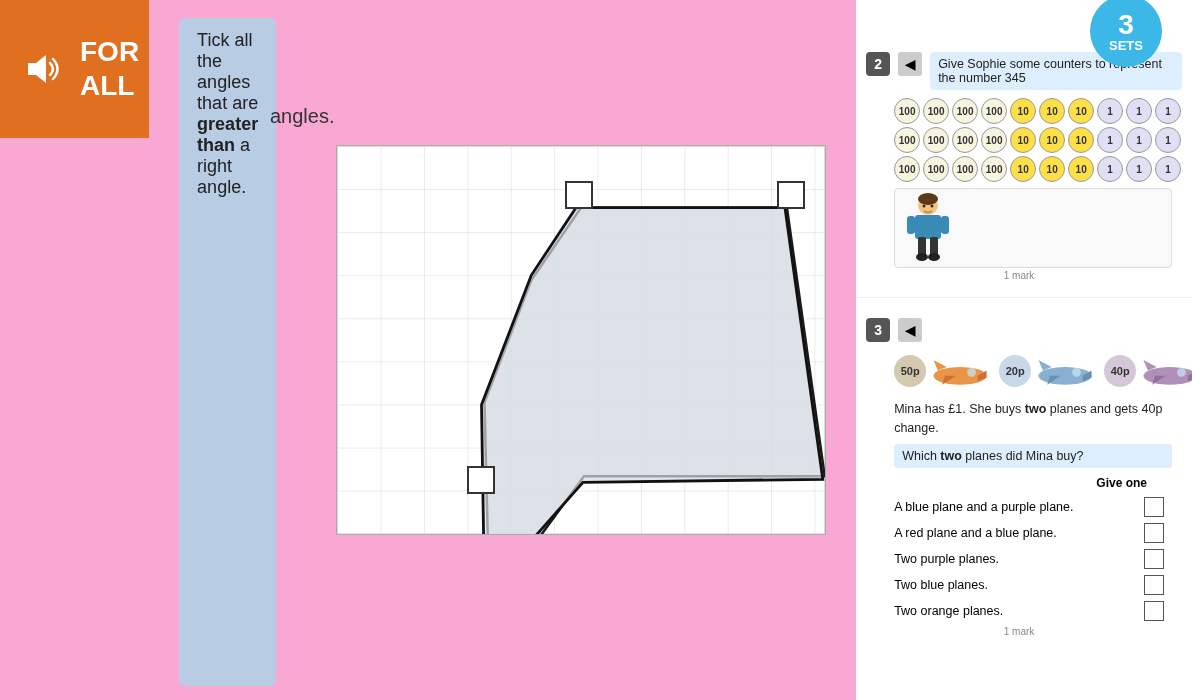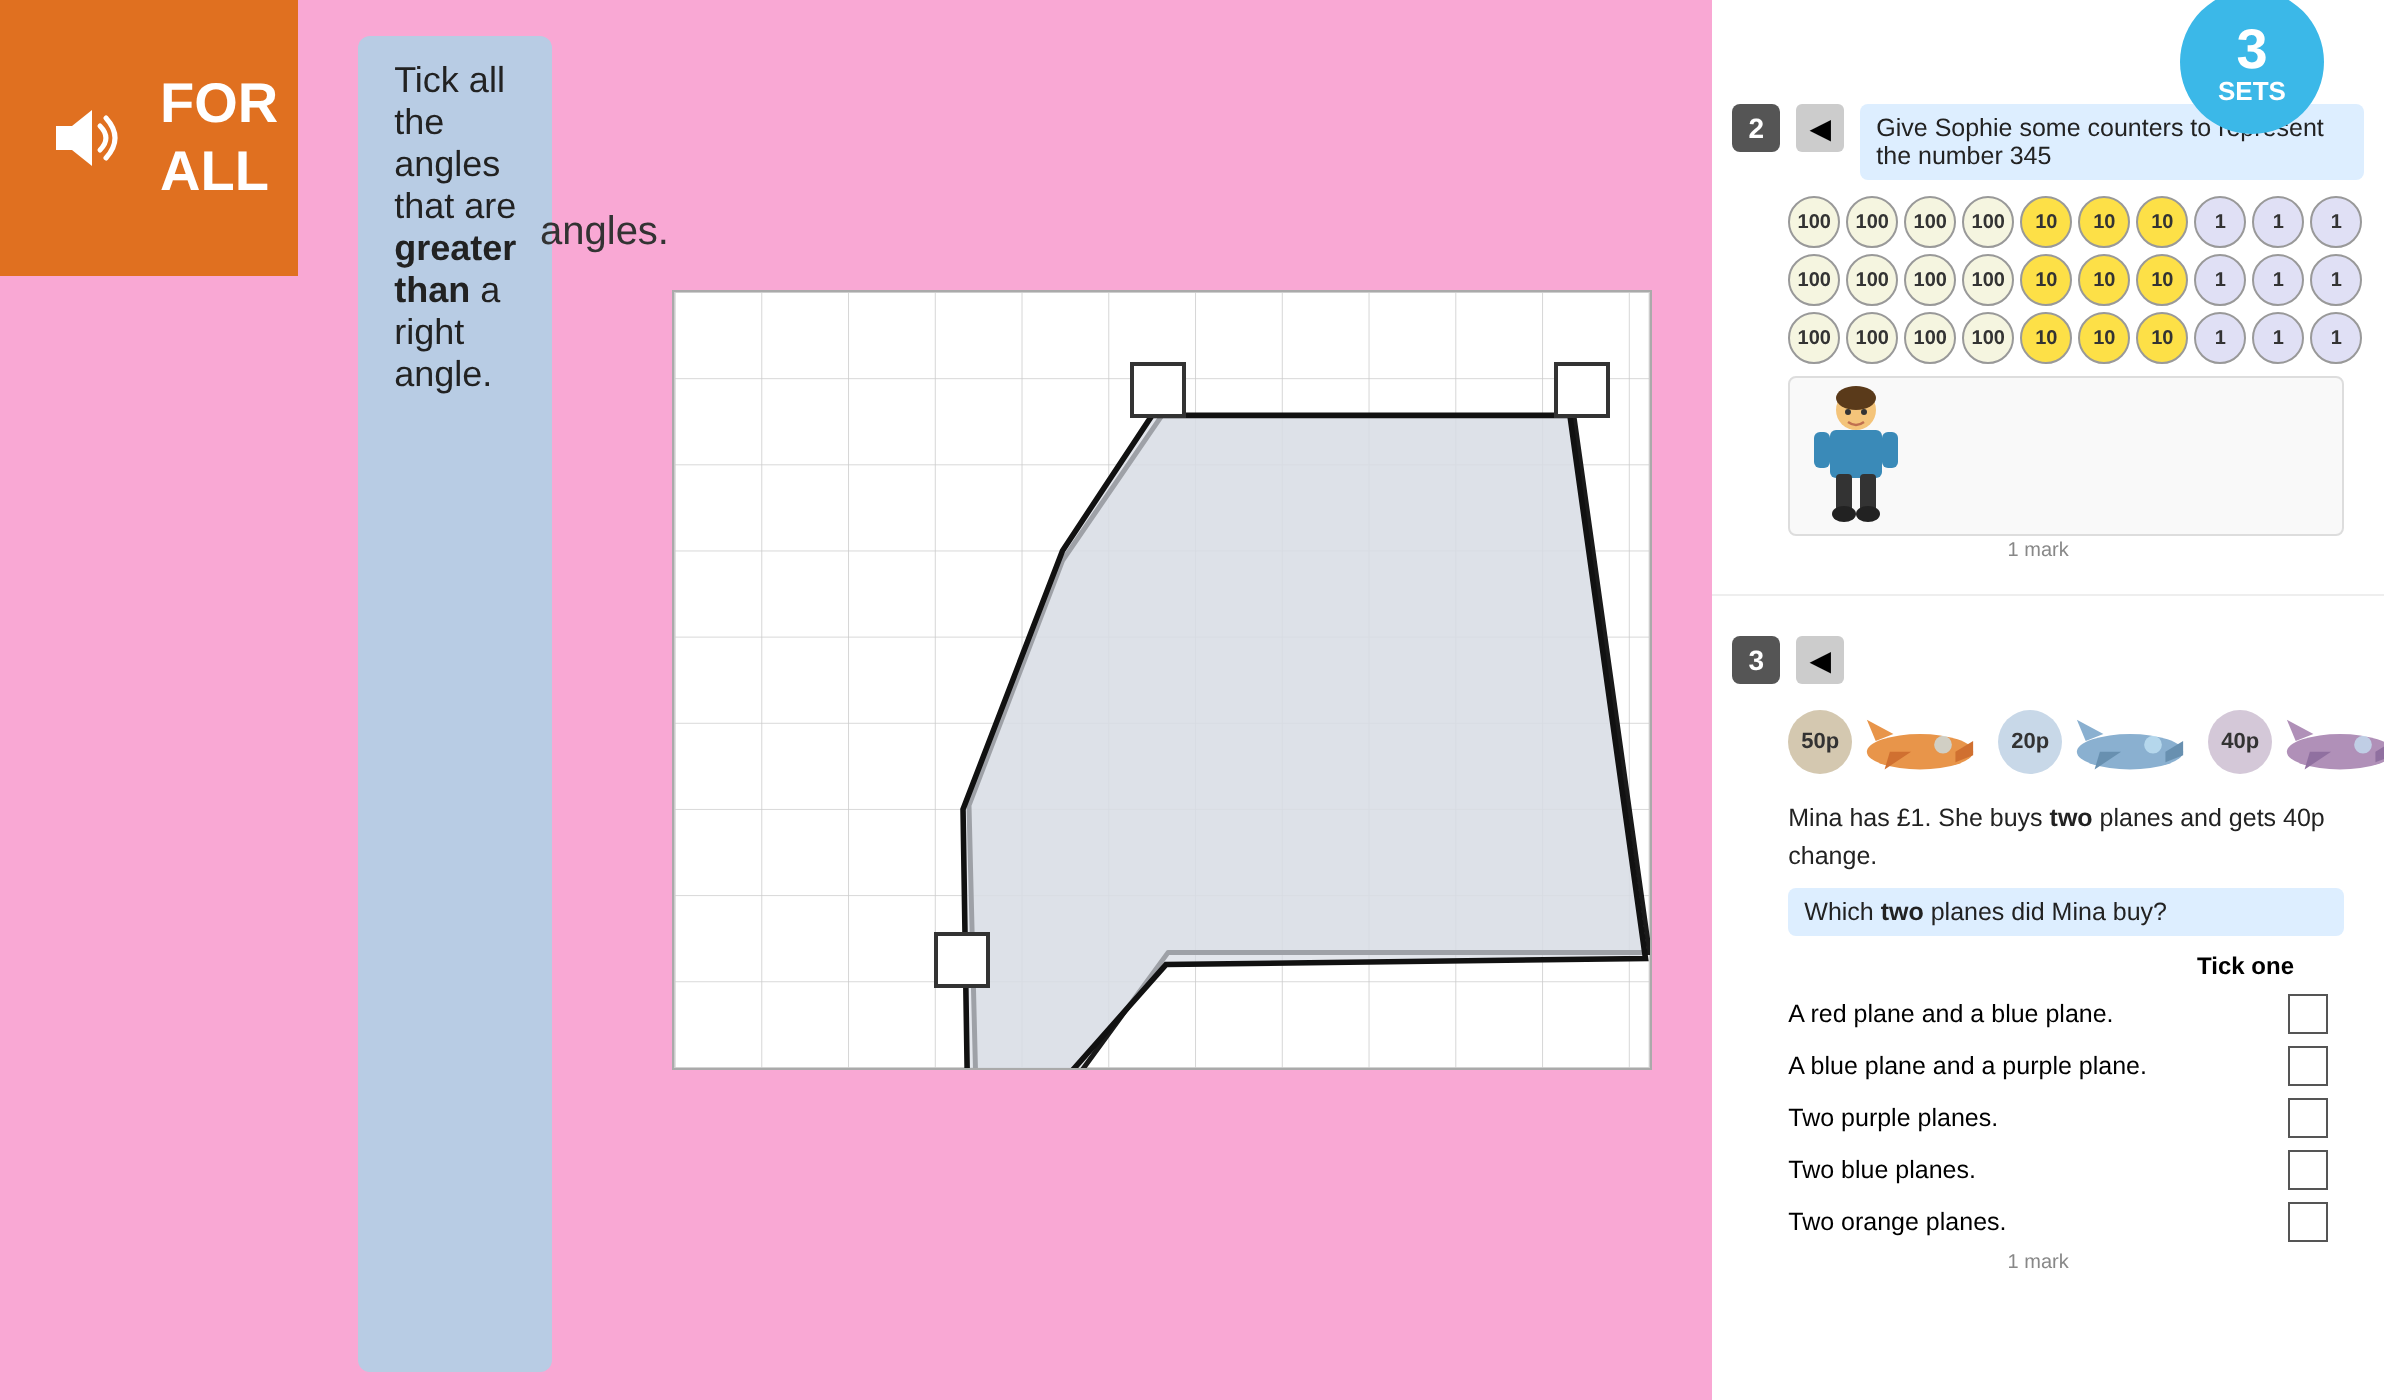--- a/index.html
+++ b/index.html
@@ -518,31 +518,31 @@
     </div>
 
     <div class="q3-problem">
       Mina has £1. She buys <strong>two</strong> planes and gets 40p change.
     </div>
 
     <div class="q3-which">
       Which <strong>two</strong> planes did Mina buy?
     </div>
 
-    <div class="tick-one-label">Tick one</div>
-
+    <div class="tick-one-label">Give one</div>
+
+    <div class="answer-row">
+      <span>A blue plane and a purple plane.</span>
+      <div class="answer-checkbox"></div>
+    </div>
     <div class="answer-row">
       <span>A red plane and a blue plane.</span>
       <div class="answer-checkbox"></div>
     </div>
     <div class="answer-row">
-      <span>A blue plane and a purple plane.</span>
-      <div class="answer-checkbox"></div>
-    </div>
-    <div class="answer-row">
       <span>Two purple planes.</span>
       <div class="answer-checkbox"></div>
     </div>
     <div class="answer-row">
       <span>Two blue planes.</span>
       <div class="answer-checkbox"></div>
     </div>
     <div class="answer-row">
       <span>Two orange planes.</span>
       <div class="answer-checkbox"></div>

